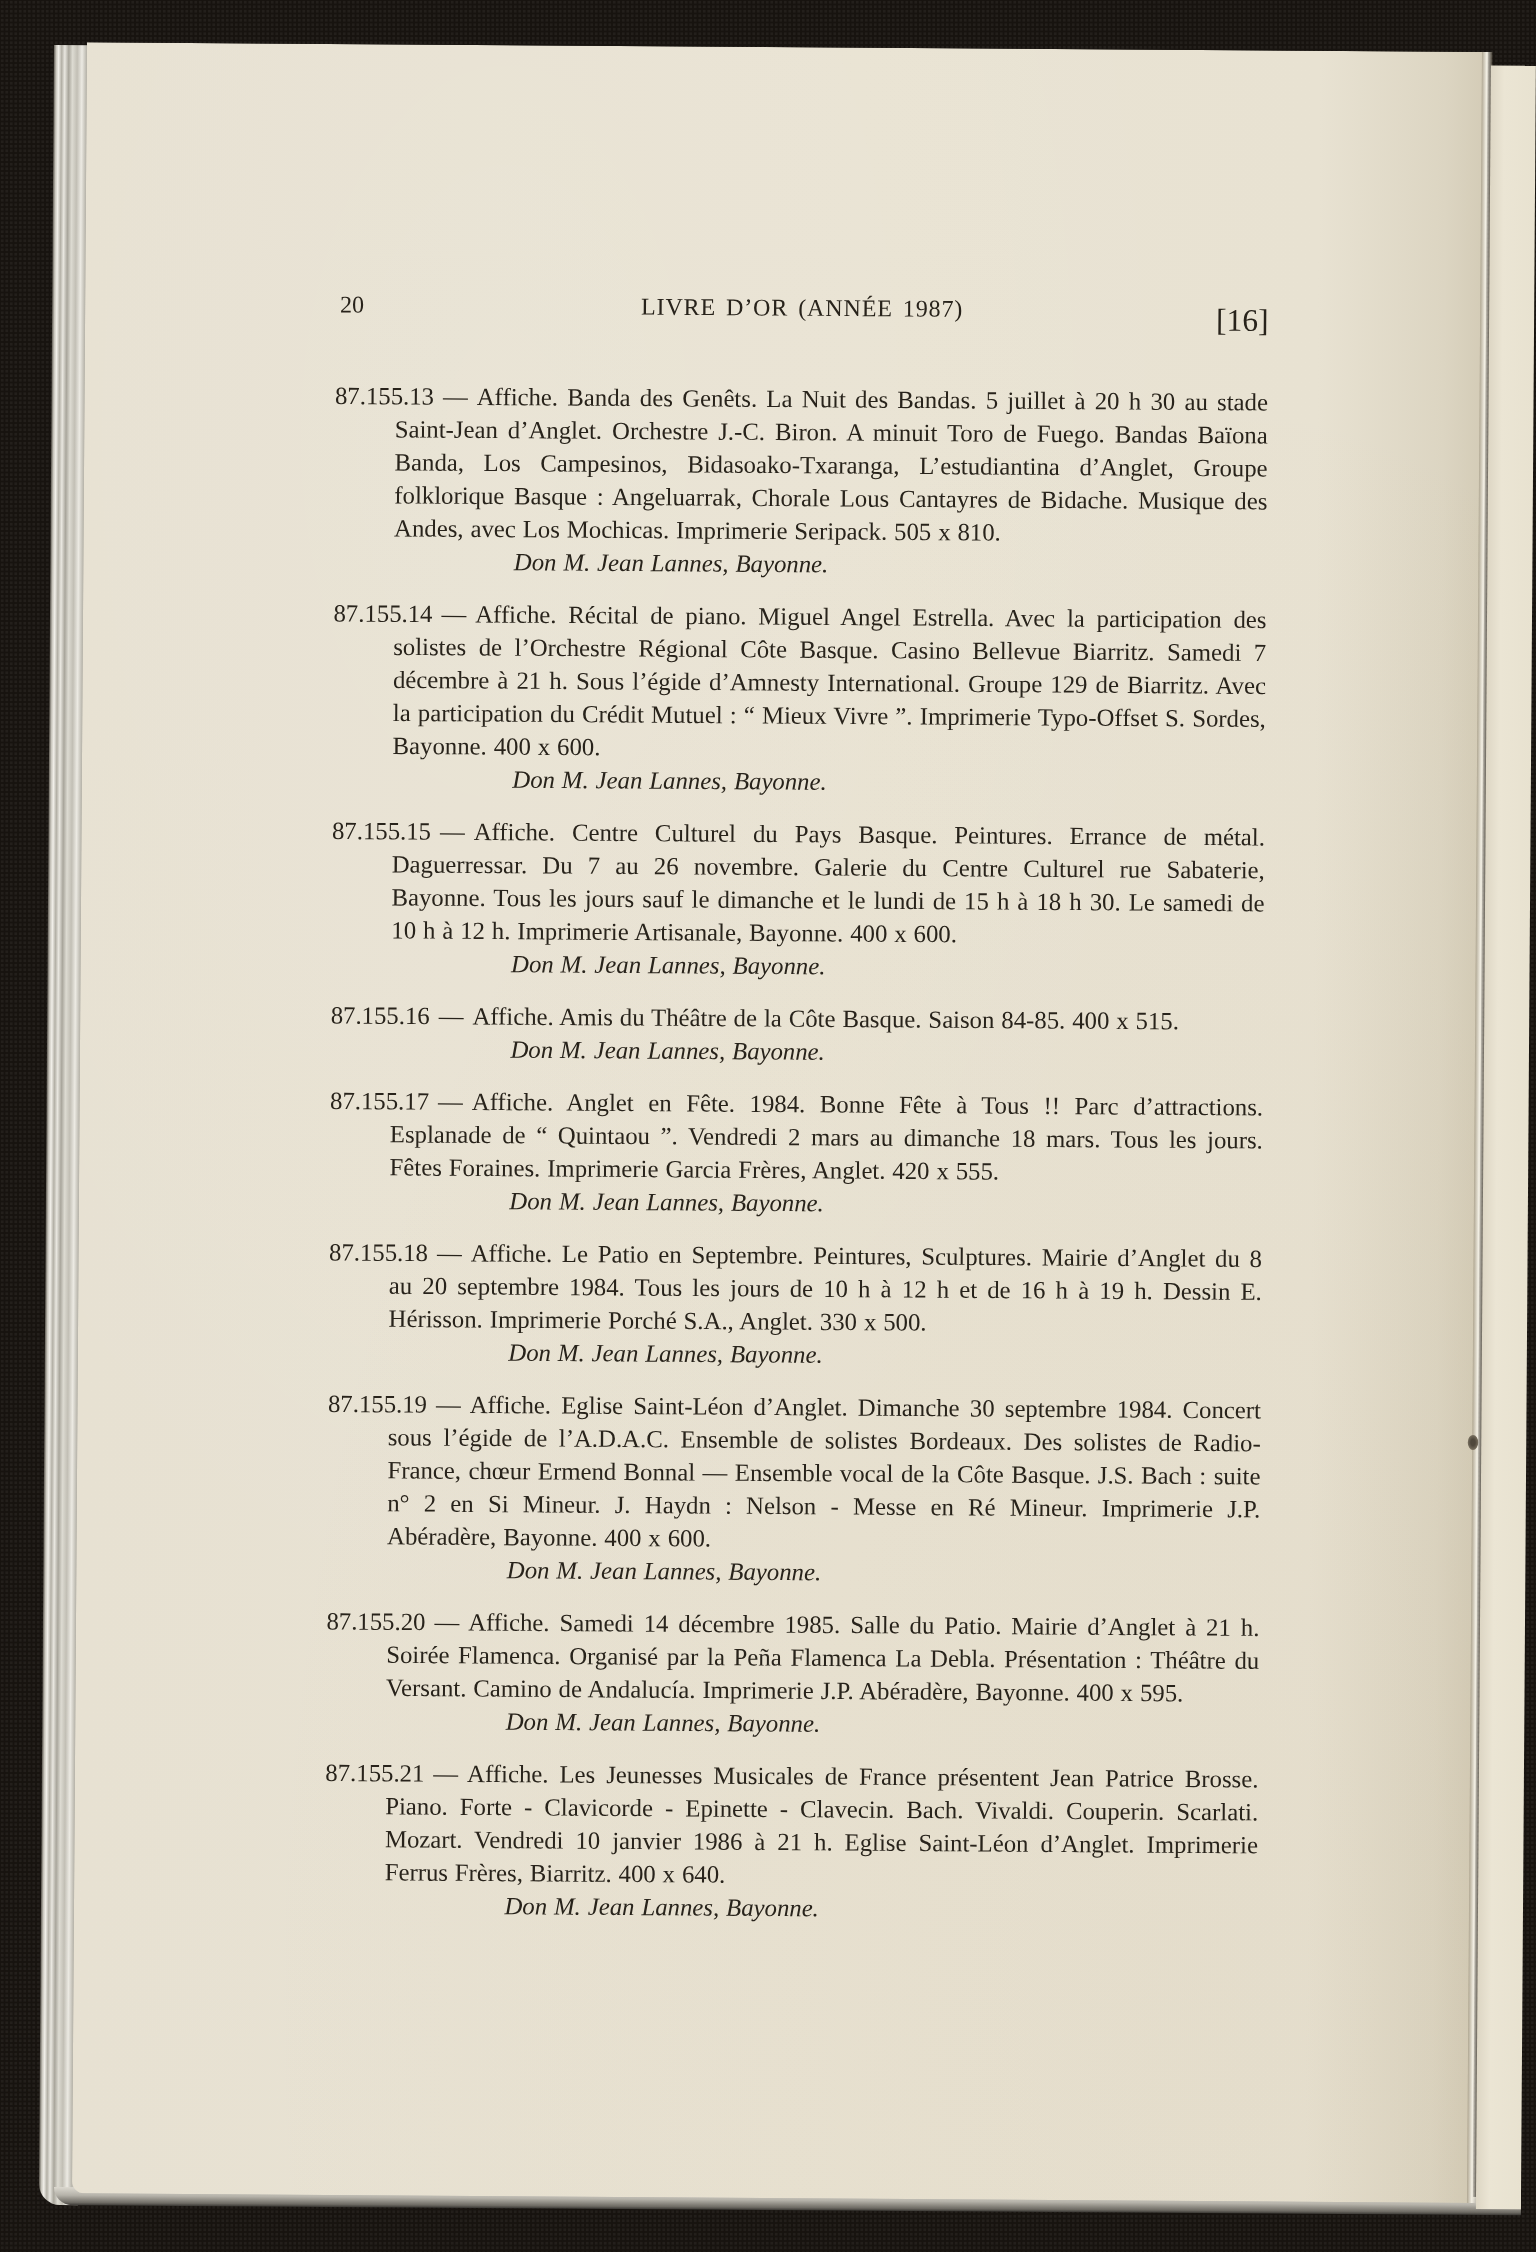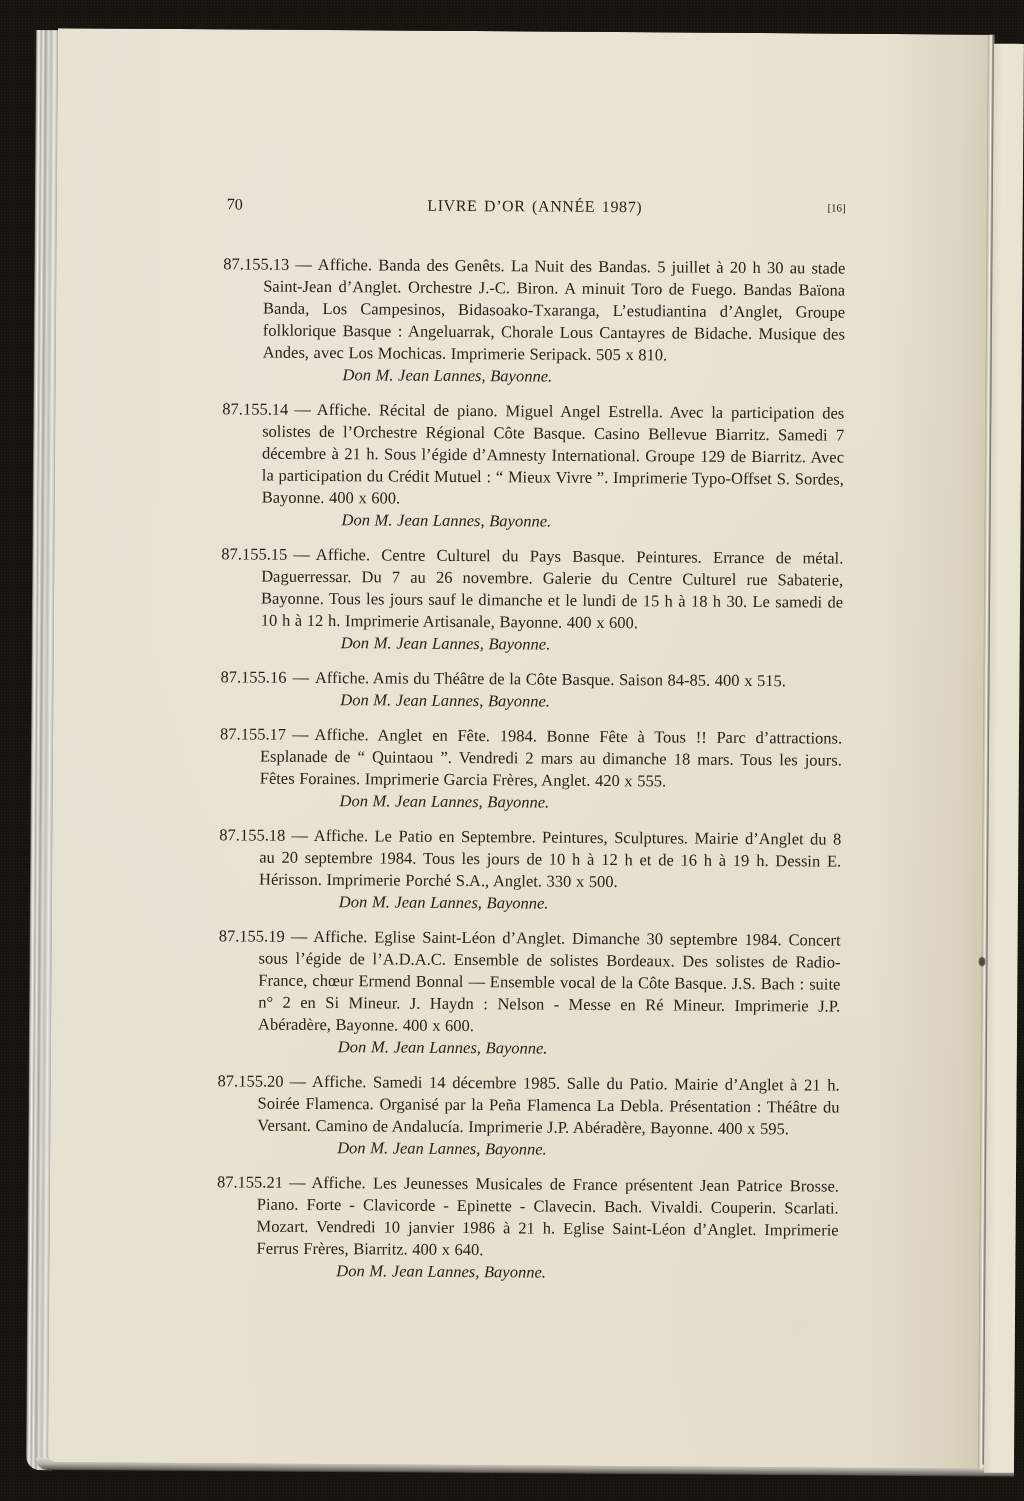--- a/index.html
+++ b/index.html
@@ -65,21 +65,21 @@
     position:absolute;left:167px;top:166px;width:622px;
     color:var(--ink);
   }
   .page-header{
     position:relative;height:22px;font-size:16px;
   }
   .page-header .page-number{position:absolute;left:3px;top:0;}
   .page-header .running-title{
     display:block;text-align:center;letter-spacing:0.6px;word-spacing:2px;
   }
-  .page-header .column-reference{position:absolute;right:0;top:2px;font-size:11px;text-align:center;}
+  .page-header .column-reference{position:absolute;right:0;top:2px;font-size:21px;text-align:center;}
   .entries-list{margin-top:36px;}
   .entry{
     font-size:16.5px;line-height:22px;
     text-align:justify;
     padding-left:40px;text-indent:-40px;
     margin:0 0 13px 0;
     word-spacing:0.5px;
   }
   .entry-separator{margin:0 6px;}
   .entry-donation{
@@ -91,21 +91,21 @@
 <body>
 
 <div class="book">
   <div class="page-stack-edge"></div>
   <div class="page-stack-bottom"></div>
 
   <div class="sheet">
     <div class="text-column">
 
       <div class="page-header">
-        <span class="page-number">70</span>
+        <span class="page-number">20</span>
         <span class="running-title">LIVRE D’OR (ANNÉE 1987)</span>
         <span class="column-reference">[16]</span>
       </div>
 
       <div class="entries-list">
         <p class="entry">
           <span class="entry-id">87.155.13</span><span class="entry-separator">—</span><span class="entry-text">Affiche. Banda des Genêts. La Nuit des Bandas. 5 juillet à 20 h 30 au stade Saint-Jean d’Anglet. Orchestre J.-C. Biron. A minuit Toro de Fuego. Bandas Baïona Banda, Los Campesinos, Bidasoako-Txaranga, L’estudiantina d’Anglet, Groupe folklorique Basque : Angeluarrak, Chorale Lous Cantayres de Bidache. Musique des Andes, avec Los Mochicas. Imprimerie Seripack. 505 x 810.</span>
           <span class="entry-donation">Don M. Jean Lannes, Bayonne.</span>
         </p>
 

